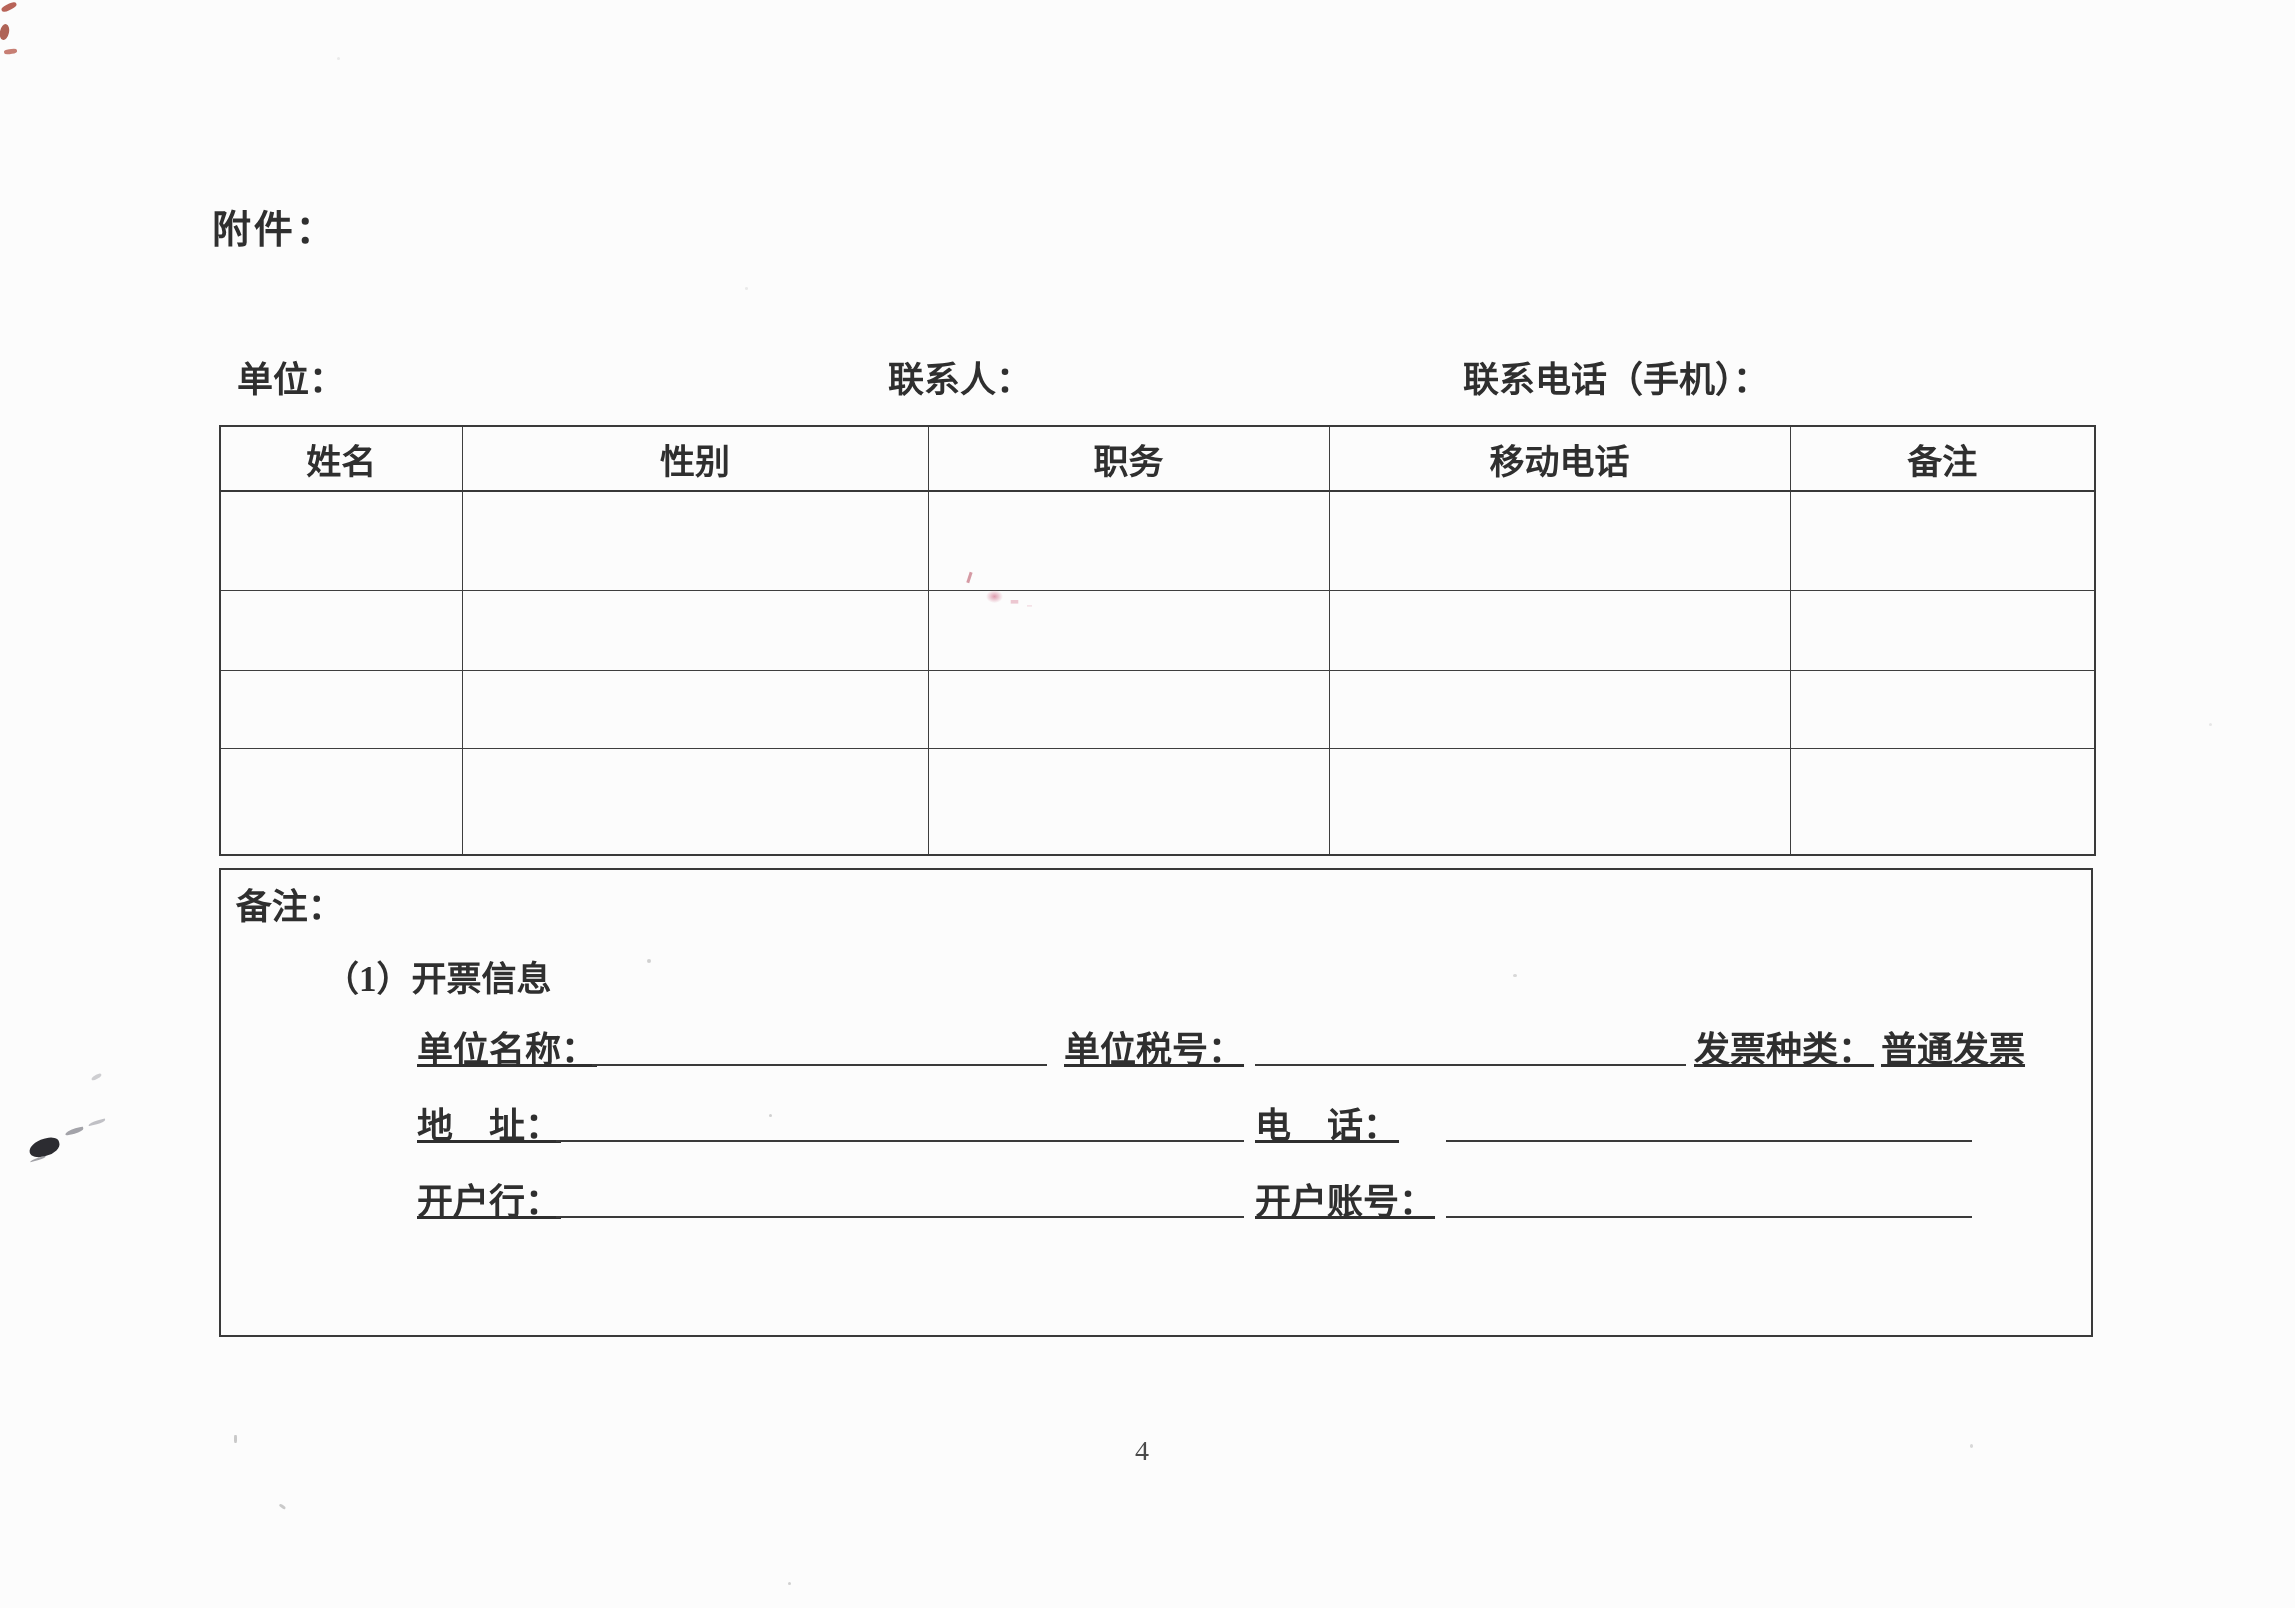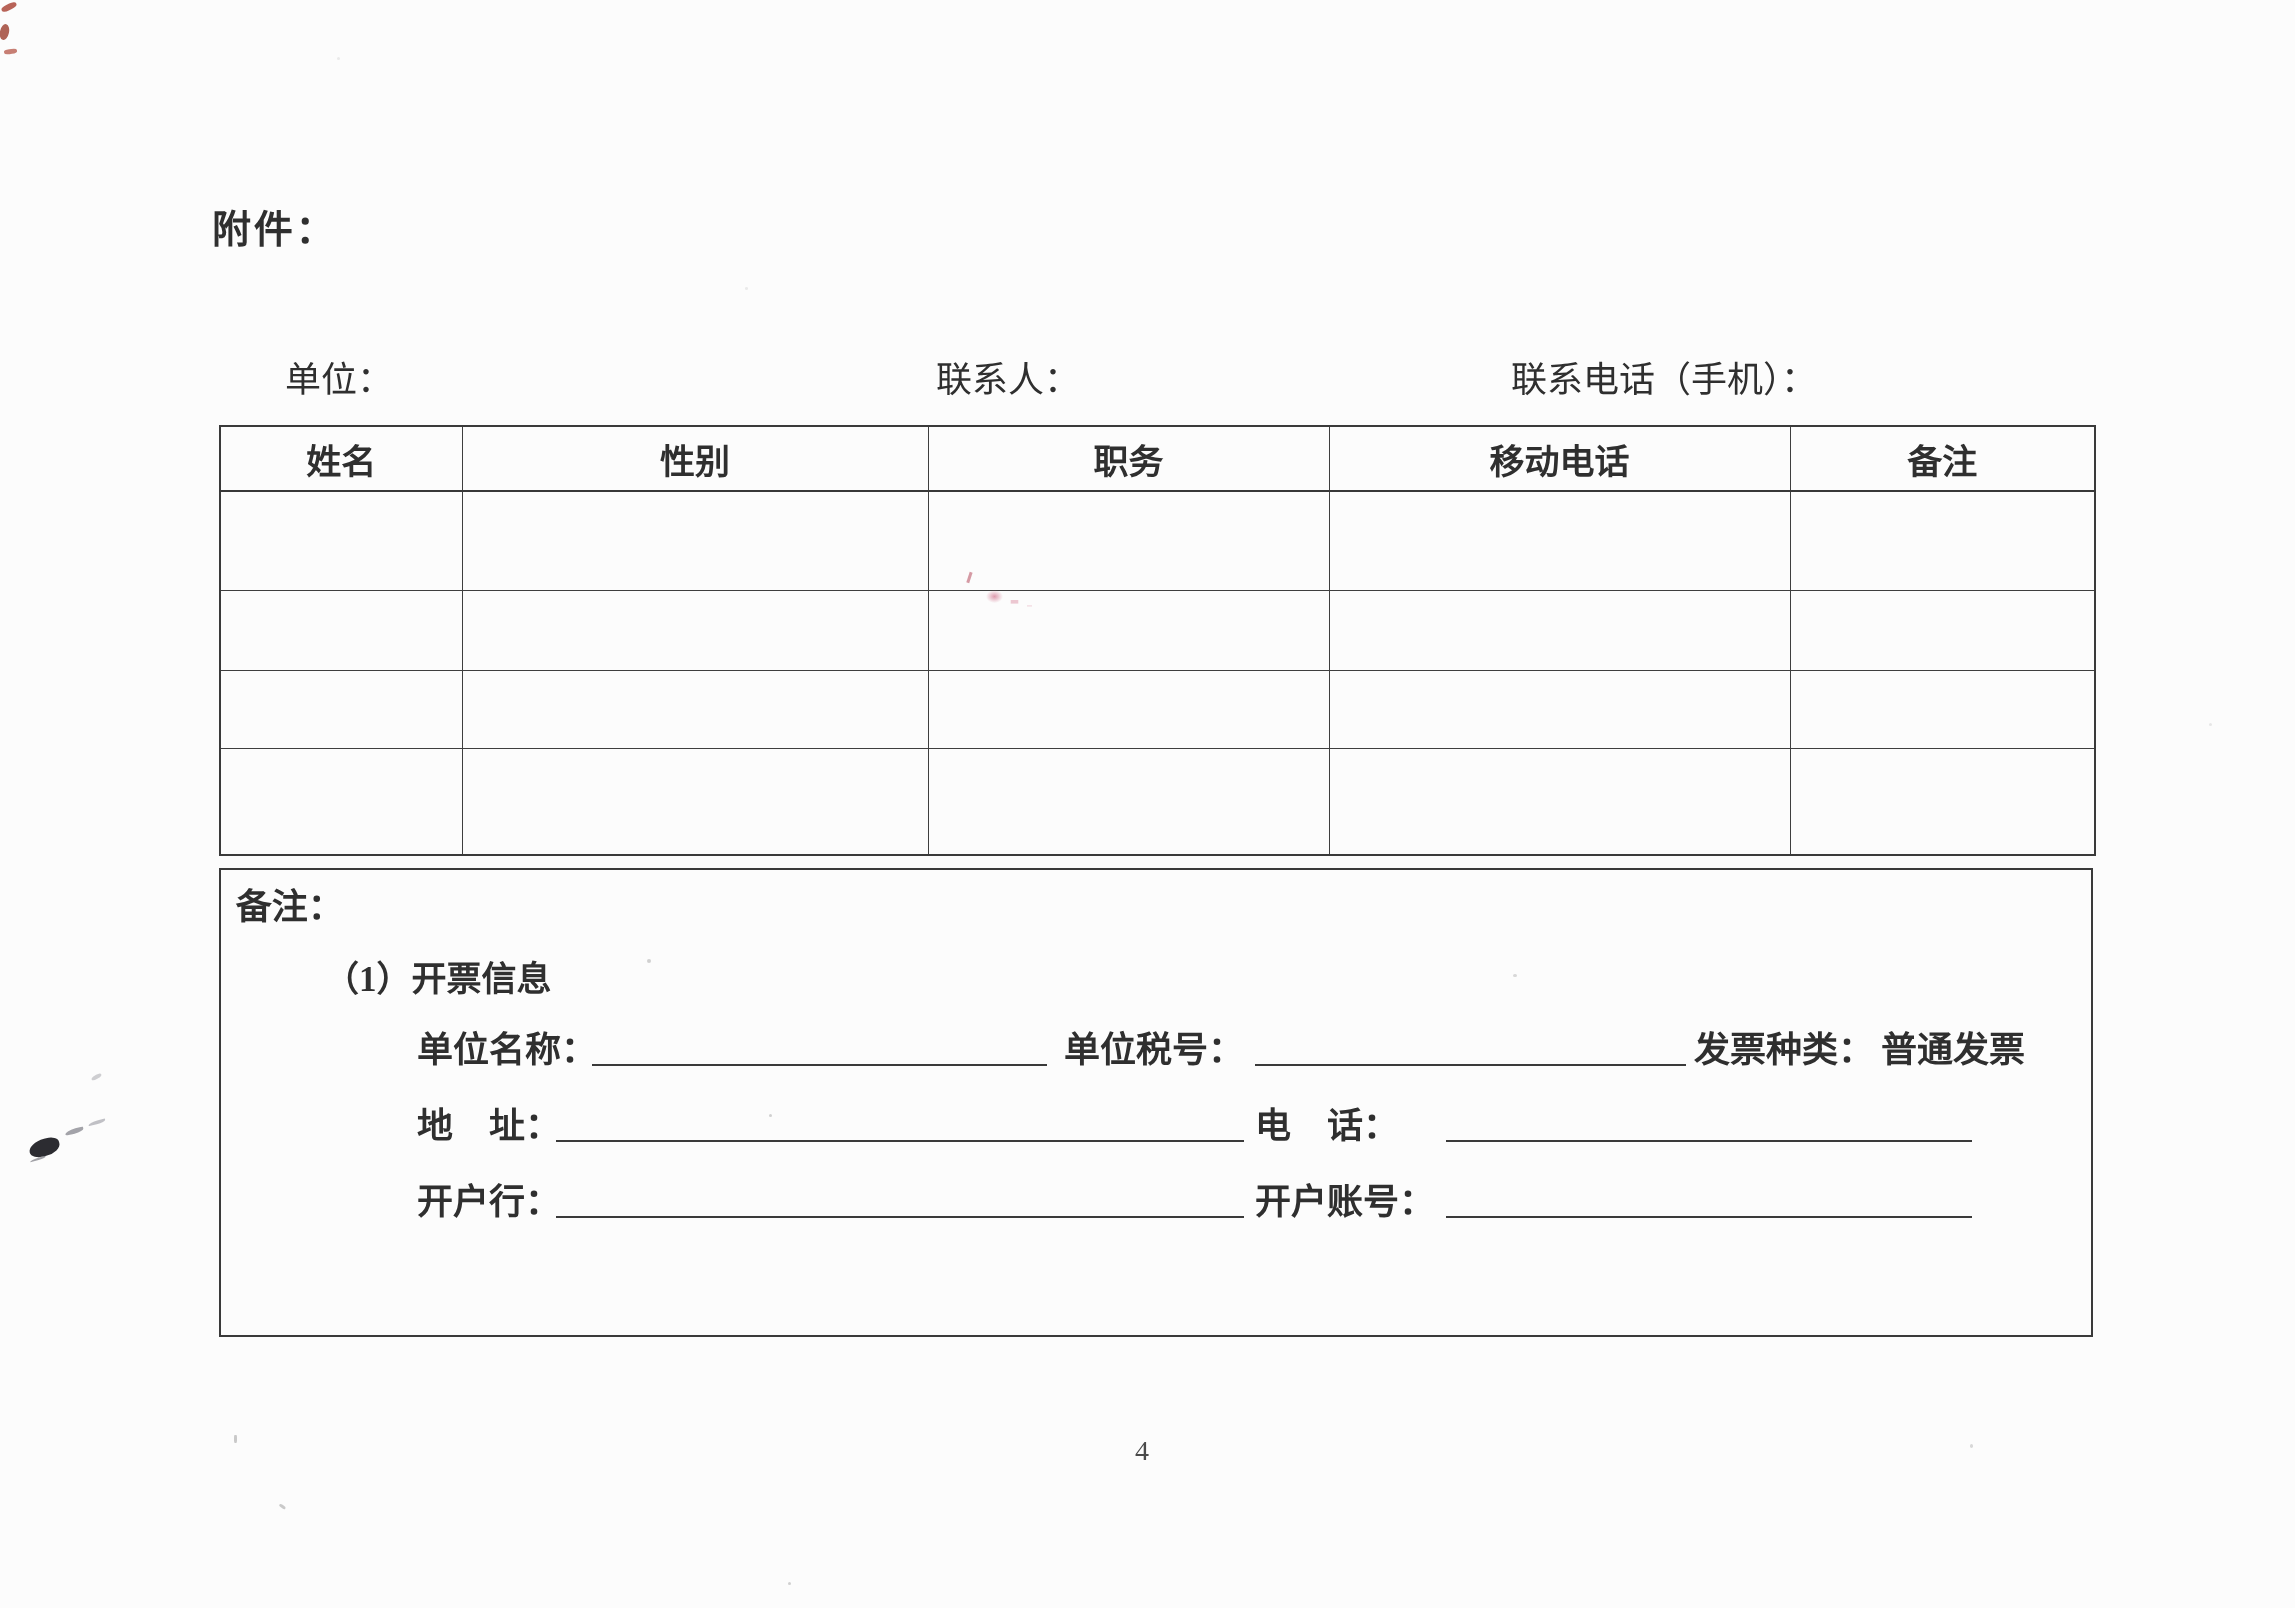--- a/index.html
+++ b/index.html
@@ -15,21 +15,21 @@
   .attachment{
     position:absolute;left:212px;top:198px;
     font-size:39px;font-weight:bold;letter-spacing:2.7px;
   }
   .title{
     position:absolute;left:0;right:0;top:248px;margin:0;
     text-align:center;
     font-size:49px;font-weight:bold;letter-spacing:1.3px;
   }
   
-  .info-row span{position:absolute;top:350px;font-size:36px;font-weight:normal;margin-left:48px;}
+  .info-row span{position:absolute;top:350px;font-size:36px;font-weight:bold;}
   .info-unit{left:237px;}
   .info-contact{left:888px;}
   .info-phone{left:1463px;}
   
   table.roster{
     position:absolute;left:219px;top:425px;
     width:1874px;border-collapse:collapse;table-layout:fixed;
   }
   table.roster col.c1{width:242px;}
   table.roster col.c2{width:466px;}
@@ -49,21 +49,21 @@
   tr.r3{height:107px;}
   
   .notes-box{
     position:absolute;left:219px;top:868px;
     width:1870px;height:465px;
     border:2px solid #3a3a3a;
   }
   .notes-box .abs{position:absolute;white-space:nowrap;}
   .notes-label{left:14.7px;top:6.7px;font-size:36px;font-weight:bold;}
   .item1{left:103px;top:80px;font-size:35px;font-weight:bold;}
-  .fline{font-size:36px;font-weight:bold;}
+  .fline{font-size:36px;font-weight:bold;text-decoration:underline;}
   .blank{
     position:absolute;height:39px;
     border-bottom:2.7px solid #3a3a3a;
   }
   
   .l1{top:150px;} .l1b{top:155px;}
   .lbl-unitname{left:196px;}
   .bl-unitname{left:371px;width:455px;}
   .lbl-taxid{left:843px;}
   .bl-taxid{left:1034px;width:431px;}

